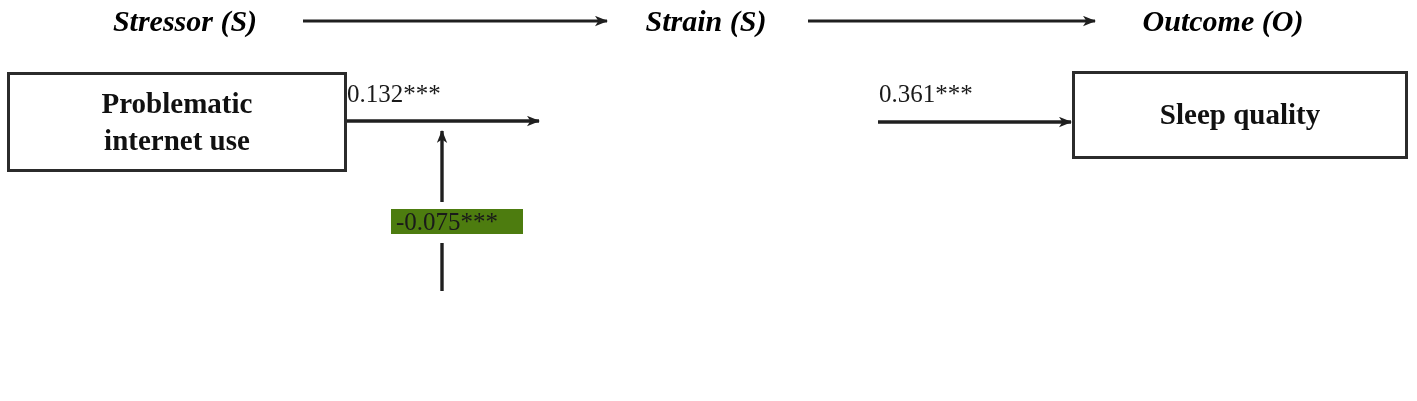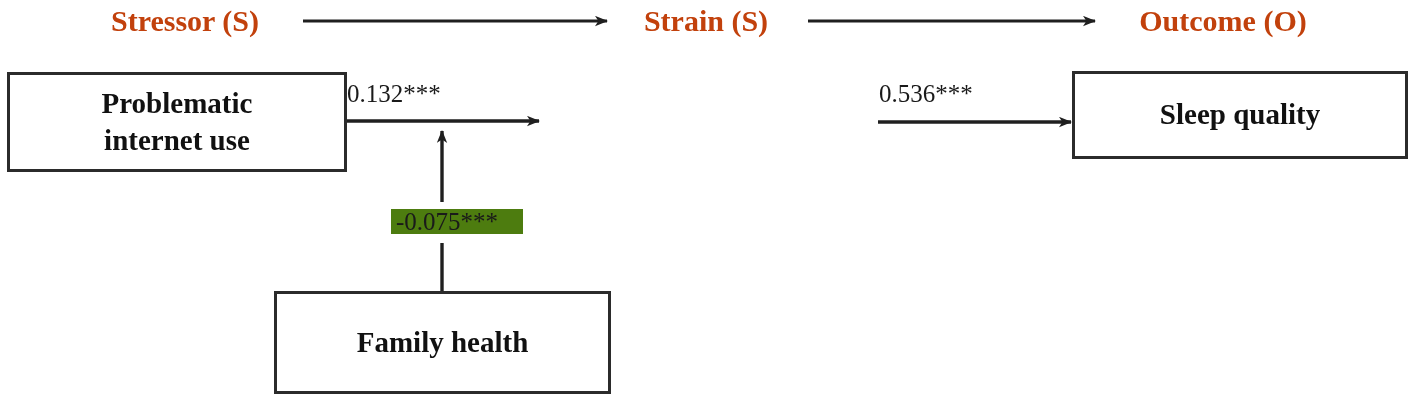--- a/index.html
+++ b/index.html
@@ -26,22 +26,23 @@
   }
 
   
   .stage-label {
     position: absolute;
     font-weight: bold;
     font-size: 30px;
     line-height: 30px;
     letter-spacing: 0px;
     white-space: nowrap;
-    color: #c2410c;
+    color: #000000;
     text-align: center;
+    font-style: italic;
   }
 
   
   .node-box {
     position: absolute;
     box-sizing: border-box;
     border: 3px solid #2b2b2b;
     background: #ffffff;
     display: flex;
     align-items: center;
@@ -118,23 +119,20 @@
   <div class="node-box" style="left:7px; top:72px; width:340px; height:100px;">
     <span class="node-label">Problematic
 internet use</span>
   </div>
 
 
   <div class="node-box" style="left:1072px; top:71px; width:336px; height:88px;">
     <span class="node-label">Sleep quality</span>
   </div>
 
-  <div class="node-box" style="left:274px; top:291px; width:337px; height:103px;">
-    <span class="node-label">Family health</span>
-  </div>
 
   <div class="coef-label" style="left:347px; top:81px; width:193px;">0.132***</div>
 
-  <div class="coef-label" style="left:879px; top:81px; width:193px;">0.536***</div>
+  <div class="coef-label" style="left:879px; top:81px; width:193px;">0.361***</div>
 
   <div class="coef-label boxed-bg" style="left:391px; top:209px; width:122px; text-align:left;">-0.075***</div>
 
 </div>
 
 </body></html>

